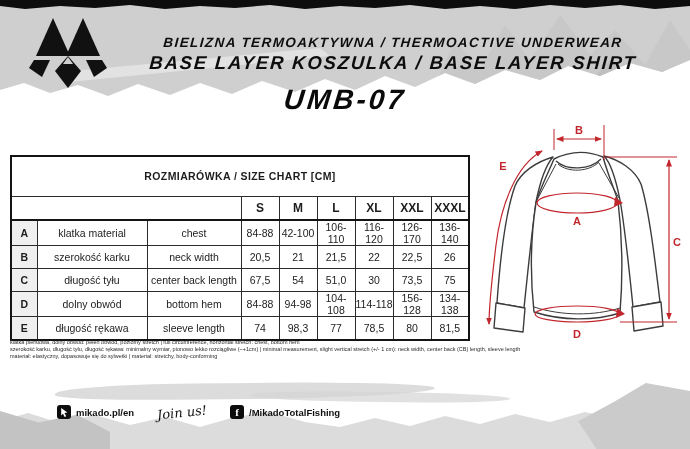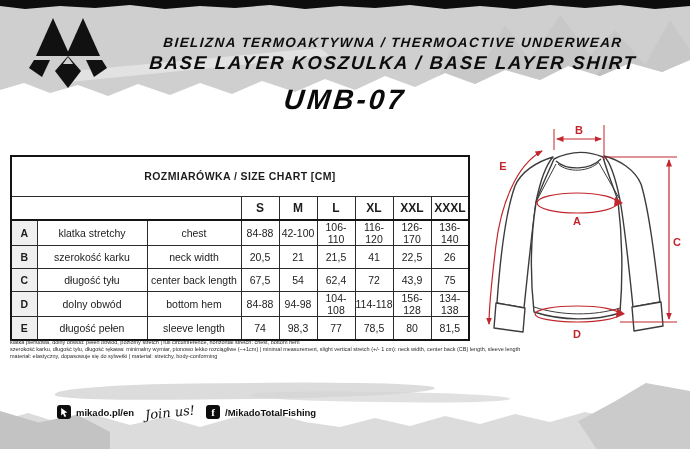--- a/index.html
+++ b/index.html
@@ -43,21 +43,21 @@
   col.c-letter{width:26px;} col.c-pl{width:110px;} col.c-en{width:94px;} col.c-size{width:38px;}
 
   
   .footnotes { position:absolute; left:10px; top:339px; width:672px; z-index:5; color:#2a2a2a; }
   .footnotes div { font-size:5.5px; line-height:7px; white-space:nowrap; }
 
   
   .diagram { position:absolute; left:470px; top:110px; z-index:4; }
 
   
-  .footer { position:absolute; left:57px; top:403px; height:18px; display:flex; align-items:center; gap:8px; z-index:5; }
+  .footer { position:absolute; left:57px; top:403px; height:18px; display:flex; align-items:center; gap:20px; z-index:5; }
   .footer .link { display:flex; align-items:center; gap:5px; cursor:pointer; }
   .footer .label { font-size:9.5px; font-weight:bold; color:#111; }
   .join { font-family:"DejaVu Serif", serif; font-style:italic; font-size:13px; color:#111; transform:rotate(-6deg); padding:0 3px; cursor:pointer; }
   .sq-icon { width:14px; height:14px; background:#0d0d0d; border-radius:3px; display:flex; align-items:center; justify-content:center; }
   .fb-f { color:#fff; font-family:"Liberation Serif", serif; font-weight:bold; font-size:11px; line-height:14px; }
 </style>
 </head>
 <body>
 
 <div id="page">
@@ -113,65 +113,65 @@
         <td colspan="3"></td>
         <td>S</td>
         <td>M</td>
         <td>L</td>
         <td>XL</td>
         <td>XXL</td>
         <td>XXXL</td>
       </tr>
       <tr class="data-row">
         <td class="letter">A</td>
-        <td>klatka stretchy</td>
+        <td>klatka material</td>
         <td>chest</td>
         <td>84-88</td>
         <td>42-100</td>
         <td>106-110</td>
         <td>116-120</td>
         <td>126-170</td>
         <td>136-140</td>
       </tr>
       <tr class="data-row">
         <td class="letter">B</td>
         <td>szerokość karku</td>
         <td>neck width</td>
         <td>20,5</td>
         <td>21</td>
         <td>21,5</td>
-        <td>41</td>
+        <td>22</td>
         <td>22,5</td>
         <td>26</td>
       </tr>
       <tr class="data-row">
         <td class="letter">C</td>
         <td>długość tyłu</td>
         <td>center back length</td>
         <td>67,5</td>
         <td>54</td>
-        <td>62,4</td>
-        <td>72</td>
-        <td>43,9</td>
+        <td>51,0</td>
+        <td>30</td>
+        <td>73,5</td>
         <td>75</td>
       </tr>
       <tr class="data-row">
         <td class="letter">D</td>
         <td>dolny obwód</td>
         <td>bottom hem</td>
         <td>84-88</td>
         <td>94-98</td>
         <td>104-108</td>
         <td>114-118</td>
         <td>156-128</td>
         <td>134-138</td>
       </tr>
       <tr class="data-row">
         <td class="letter">E</td>
-        <td>długość pełen</td>
+        <td>długość rękawa</td>
         <td>sleeve length</td>
         <td>74</td>
         <td>98,3</td>
         <td>77</td>
         <td>78,5</td>
         <td>80</td>
         <td>81,5</td>
       </tr>
     </tbody>
       </table>

